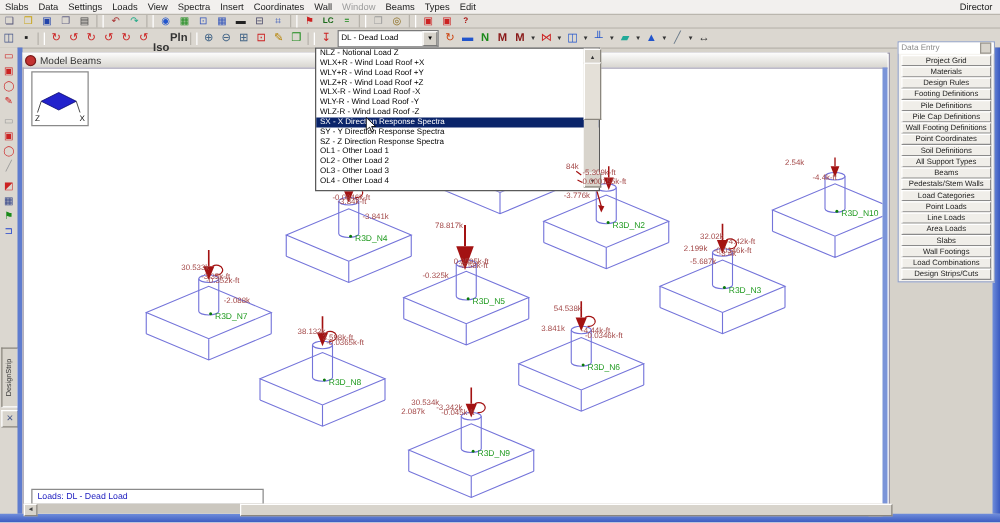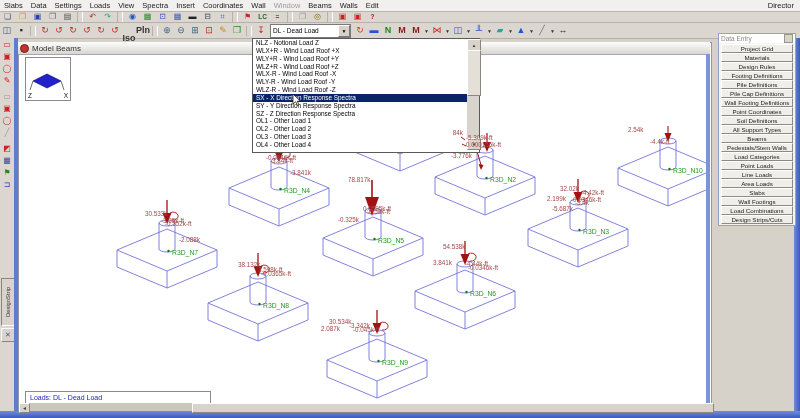--- a/index.html
+++ b/index.html
@@ -90,21 +90,21 @@
       <span class="menu-item">Data</span>
       <span class="menu-item">Settings</span>
       <span class="menu-item">Loads</span>
       <span class="menu-item">View</span>
       <span class="menu-item">Spectra</span>
       <span class="menu-item">Insert</span>
       <span class="menu-item">Coordinates</span>
       <span class="menu-item">Wall</span>
       <span class="menu-item disabled">Window</span>
       <span class="menu-item">Beams</span>
-      <span class="menu-item">Walls</span>
+      <span class="menu-item">Types</span>
       <span class="menu-item">Edit</span>
     </span>
   <span id="director">Director</span>
 </div>
 
 <div id="toolbar1" class="abs toolbar">
     <span class="icon" style="color: rgb(85, 85, 119);">❏</span>
     <span class="icon" style="color: rgb(200, 164, 21);">❒</span>
     <span class="icon" style="color: rgb(34, 68, 170);">▣</span>
     <span class="icon" style="color: rgb(102, 102, 136);">❐</span>

